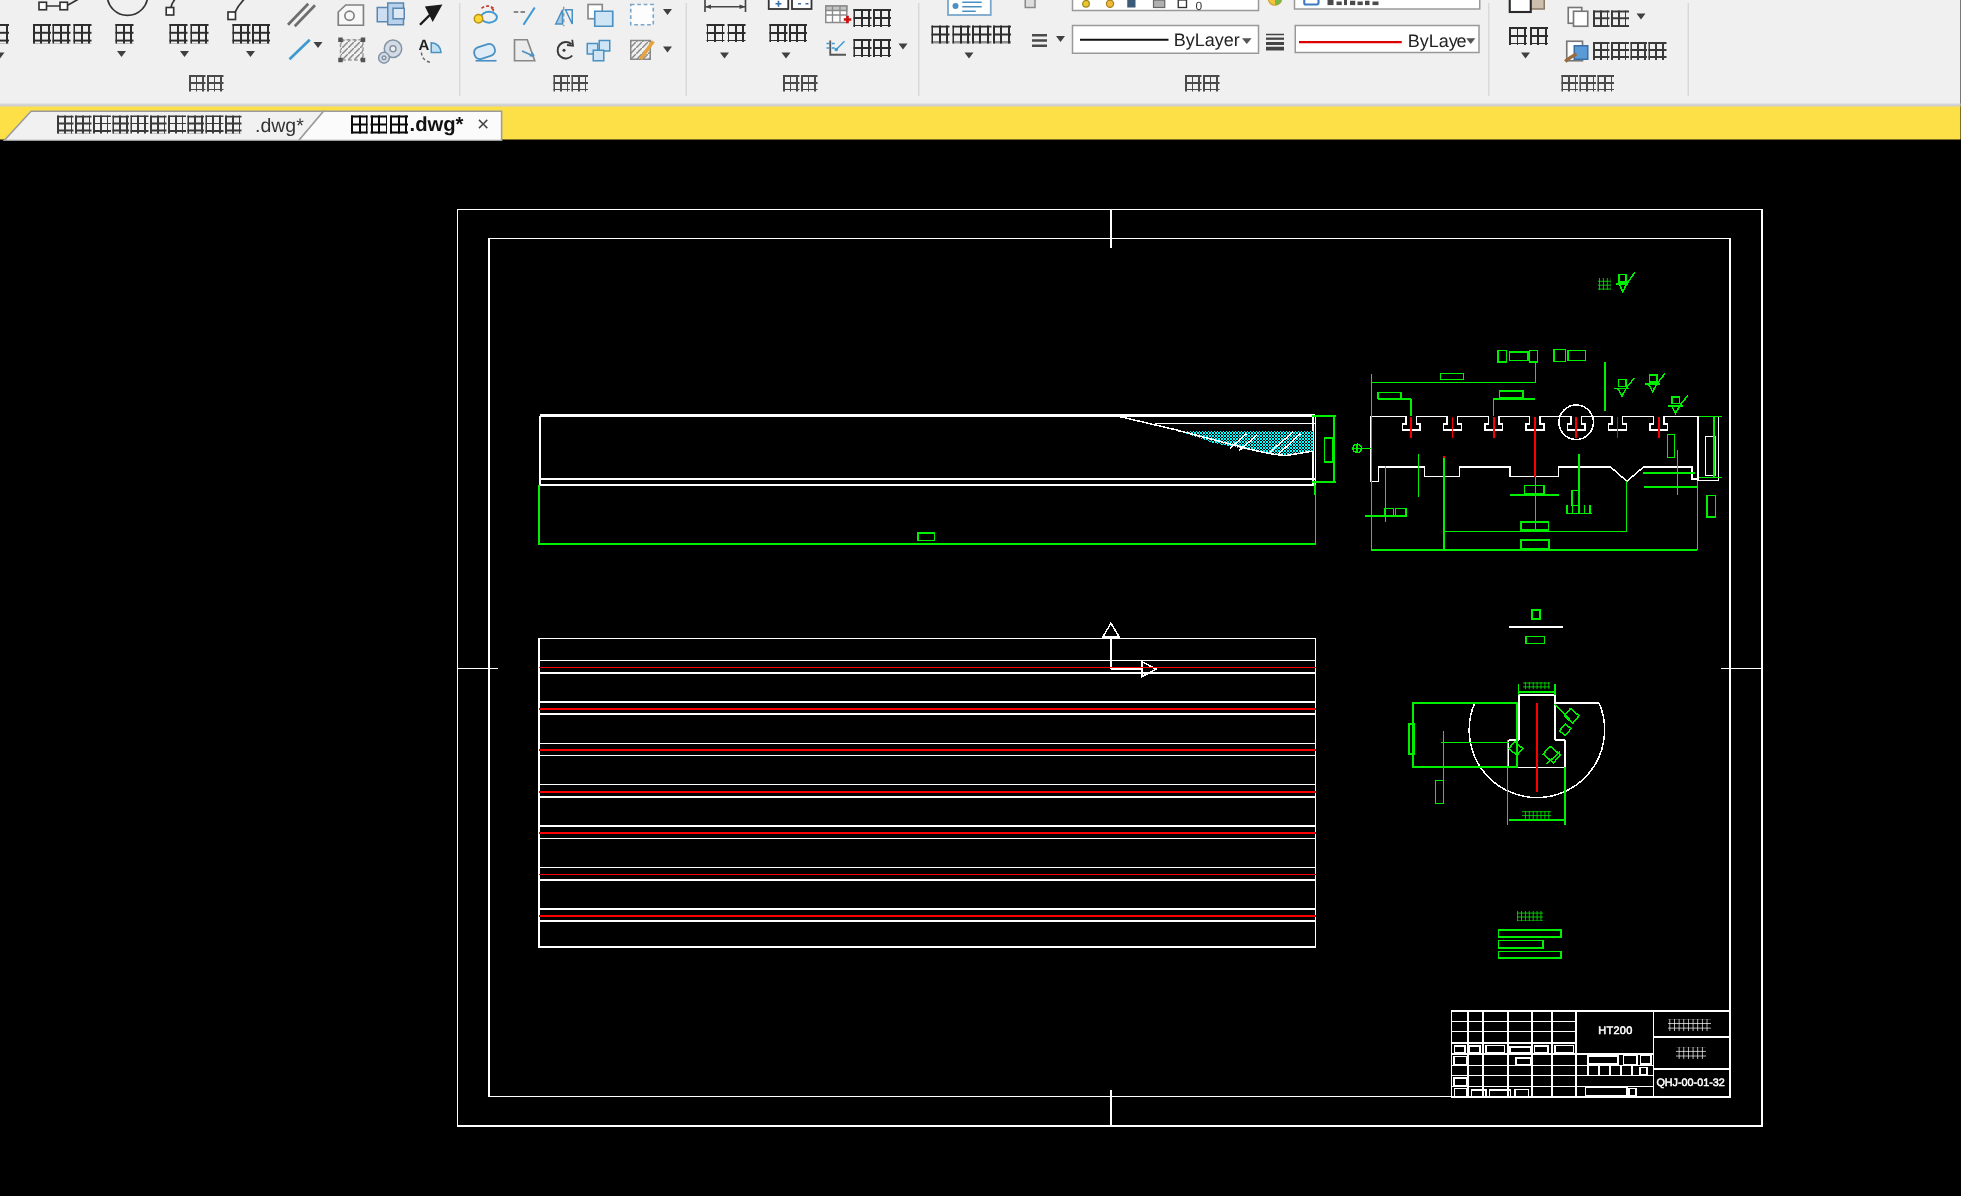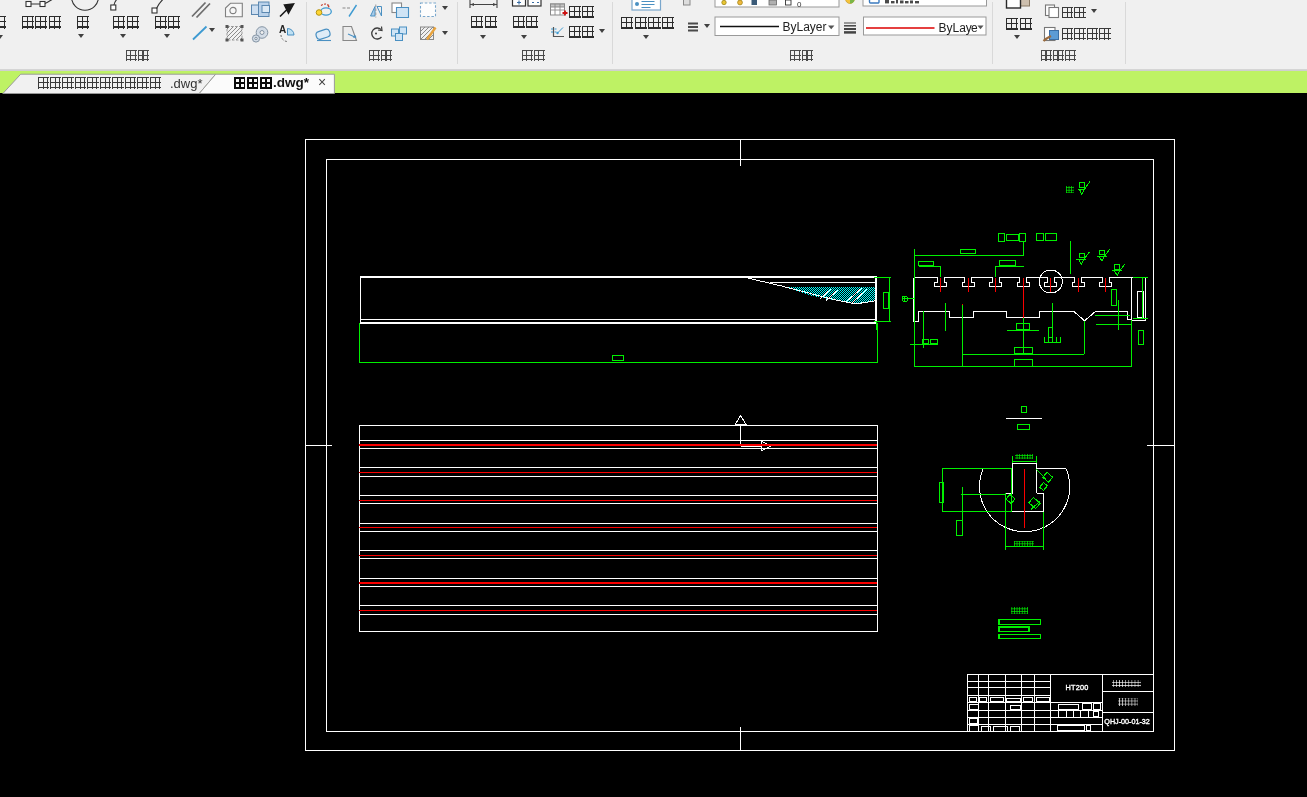--- a/index.html
+++ b/index.html
@@ -13,21 +13,21 @@
 .k12{width:10.8px;height:11px;margin-right:1.4px;background:
 repeating-linear-gradient(to bottom,#4a4a4a 0 1.1px,rgba(0,0,0,0) 1.1px 4.6px),
 repeating-linear-gradient(to right,#4a4a4a 0 1.1px,rgba(0,0,0,0) 1.1px 4.4px)}
 .t12{width:11.2px;height:11.5px;margin-right:1.3px;background:
 repeating-linear-gradient(to bottom,#3a3a3a 0 1.1px,rgba(0,0,0,0) 1.1px 4.8px),
 repeating-linear-gradient(to right,#3a3a3a 0 1.1px,rgba(0,0,0,0) 1.1px 4.6px)}
 .tb13{width:11.8px;height:12.5px;margin-right:1.4px;background:
 repeating-linear-gradient(to bottom,#0a0a0a 0 1.5px,rgba(0,0,0,0) 1.6px 5.2px),
 repeating-linear-gradient(to right,#0a0a0a 0 1.5px,rgba(0,0,0,0) 1.6px 5px)}
 .dd{position:absolute;width:0;height:0;border-left:3.5px solid transparent;border-right:3.5px solid transparent;border-top:4px solid #404040}
-#tabbar{position:absolute;left:0;top:70px;width:1307px;height:23px;background:#bef264;border-top:1px solid #cfcfcf}
+#tabbar{position:absolute;left:0;top:70px;width:1307px;height:23px;background:#fde047;border-top:1px solid #cfcfcf}
 svg text{font-family:"Liberation Sans",sans-serif;text-rendering:optimizeSpeed}
 </style></head><body>
 
 <div id="ribbon">
 <div class="sep" style="left:306px"></div>
 <div class="sep" style="left:456.5px"></div>
 <div class="sep" style="left:611.5px"></div>
 <div class="sep" style="left:992px"></div>
 <div class="sep" style="left:1124.5px"></div>
 <div class="glabel" style="left:126px">

